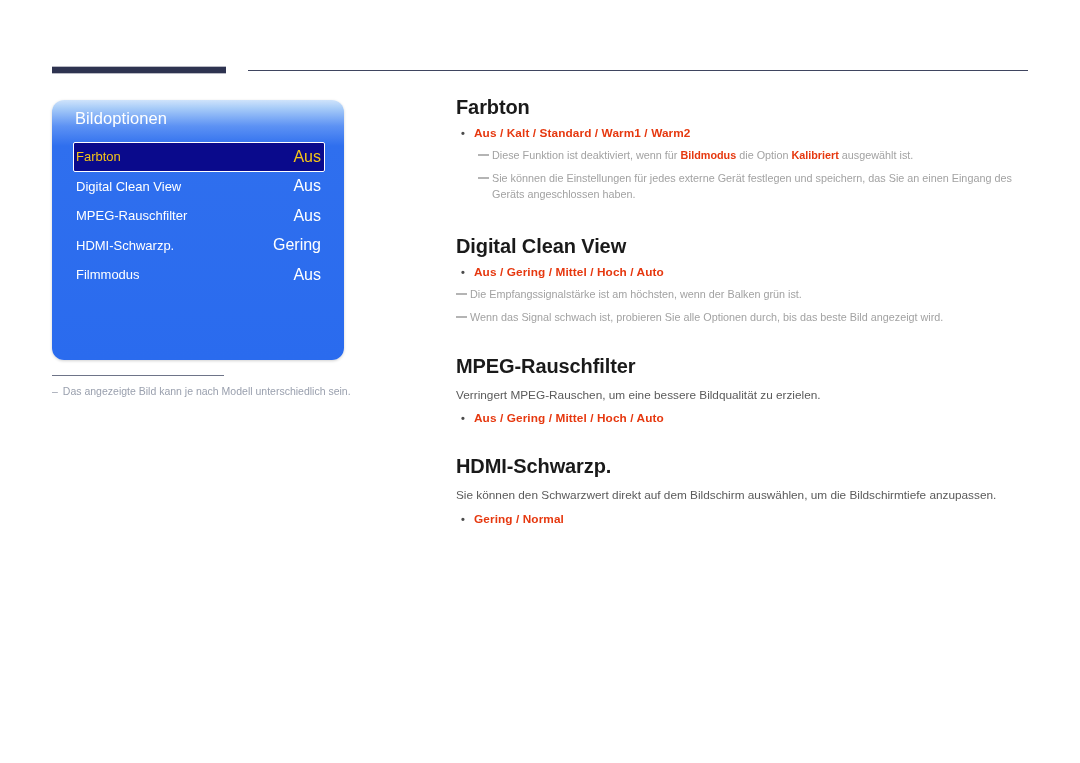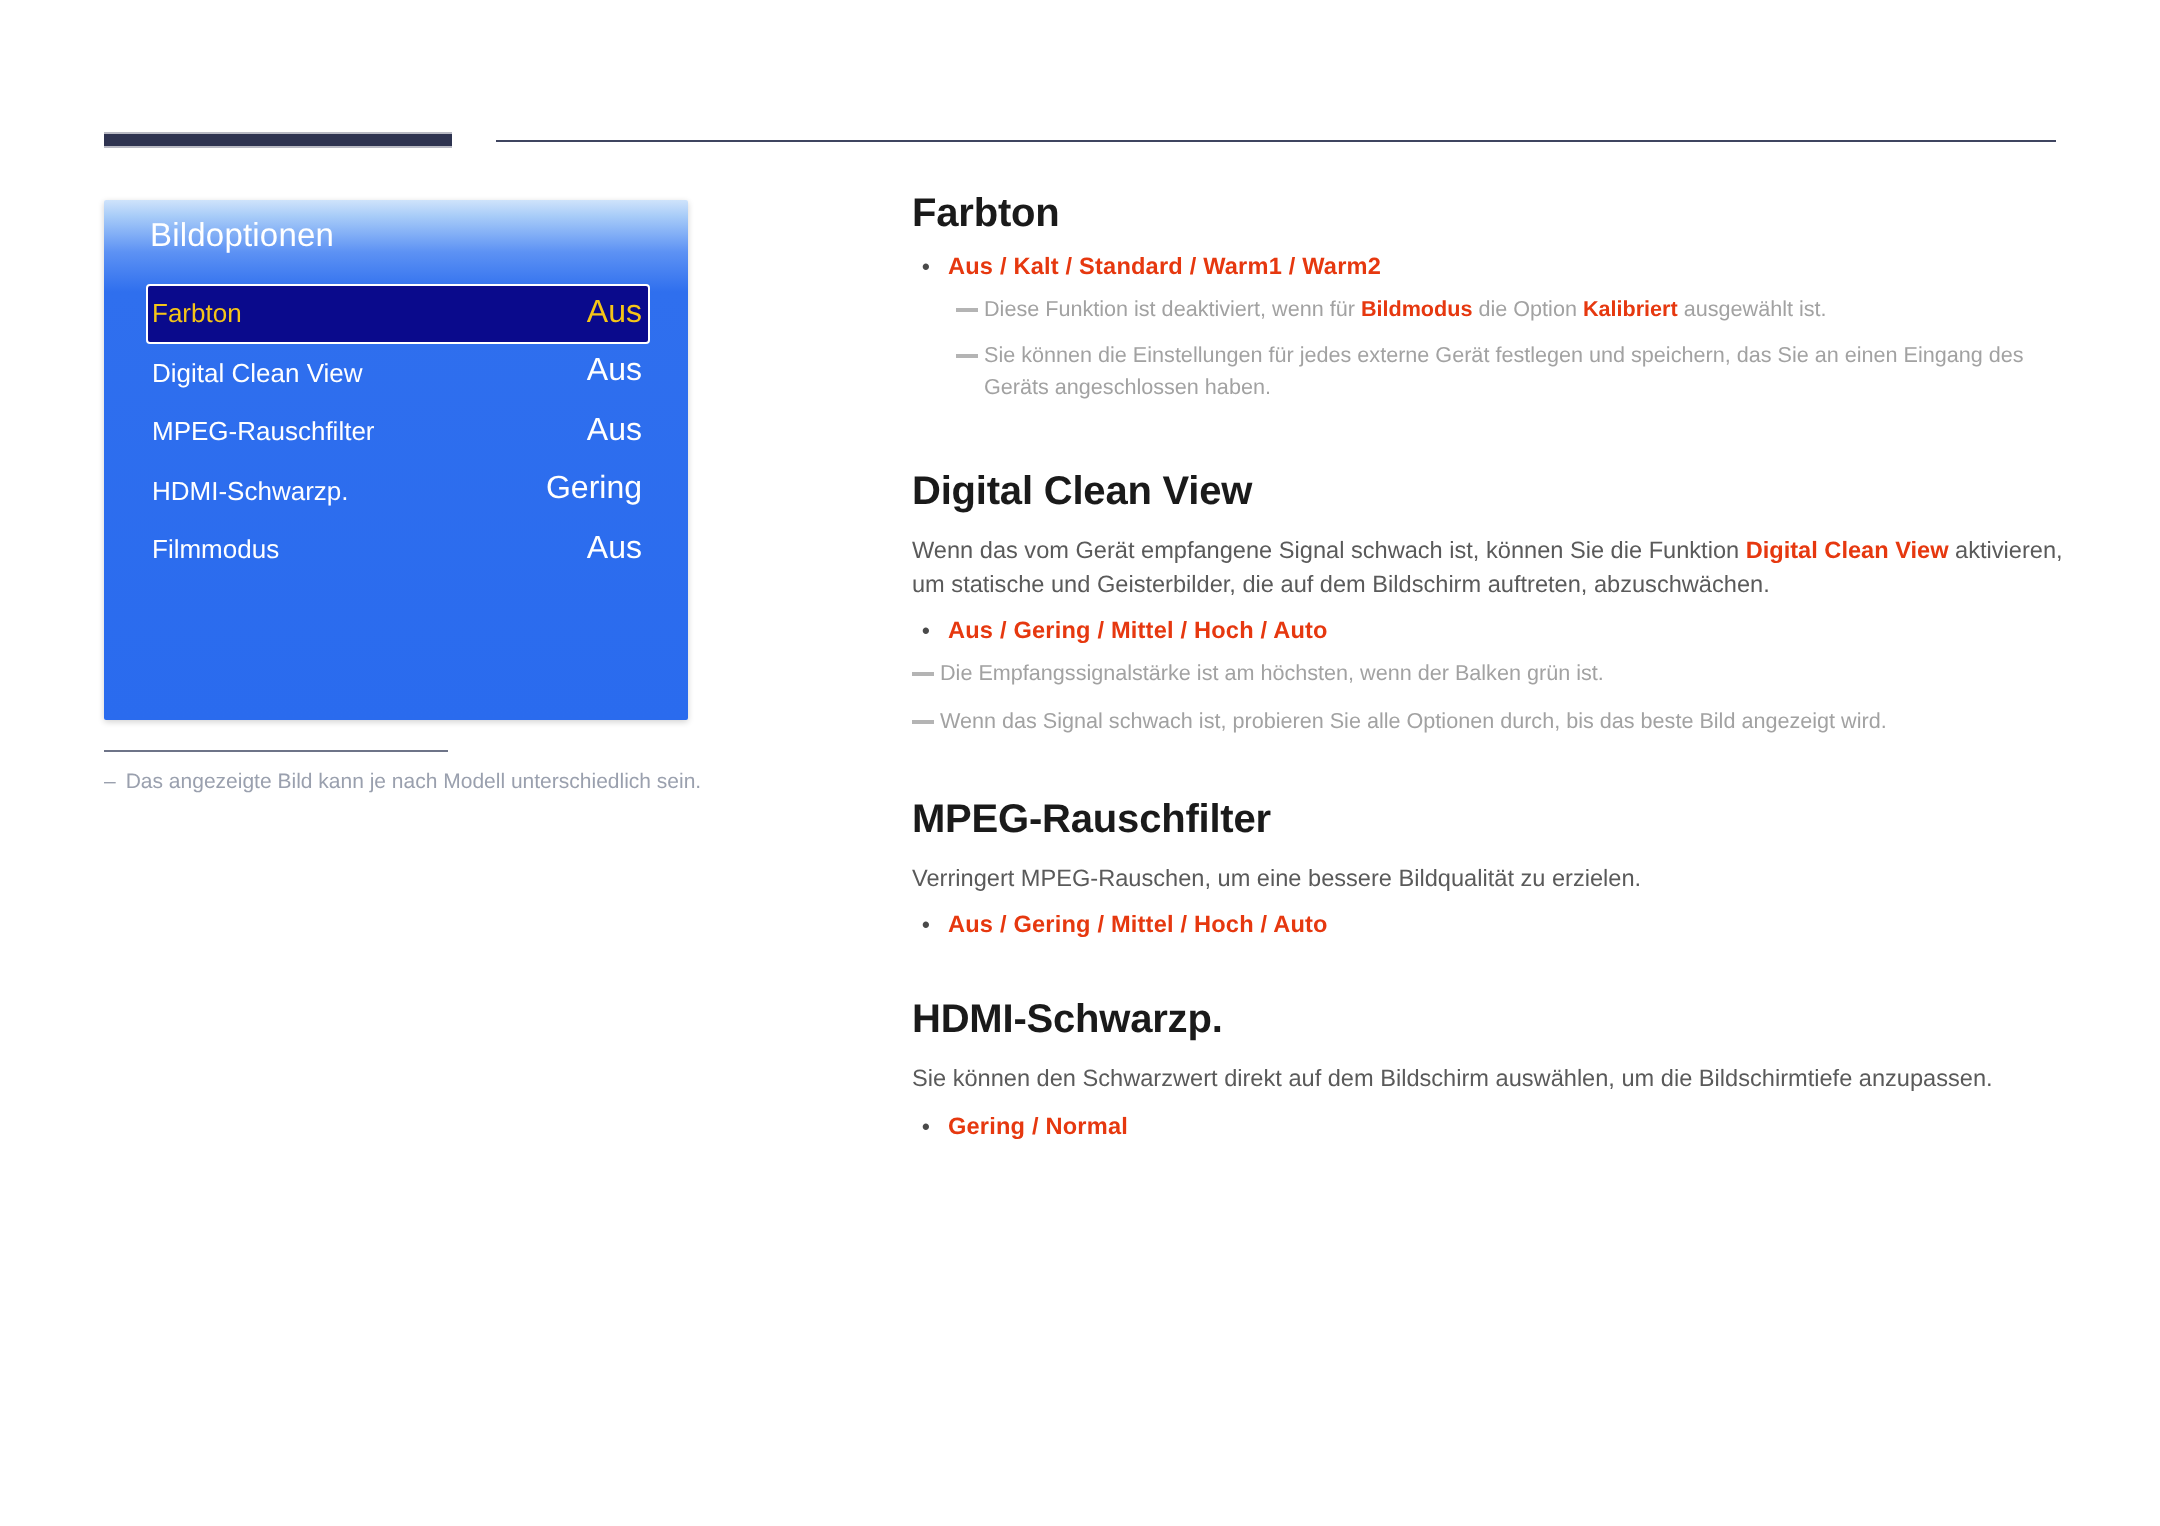--- a/index.html
+++ b/index.html
@@ -29,21 +29,21 @@
     left: 248px; top: 70px;
     width: 780px; height: 0;
     border-top: 1.4px solid #3f4560;
   }
 
   
   #osd-panel {
     position: absolute;
     left: 52px; top: 100px;
     width: 292px; height: 260px;
-    border-radius: 1px;
+    border-radius: 12px;
     background: linear-gradient(to bottom,
         #cfe3fb 0px, #a8ccf8 8px, #5d92f4 26px, #2f6fee 46px, #2a6bee 100%);
     box-shadow: 0 1px 3px rgba(0,0,0,0.18);
     overflow: hidden;
   }
   #osd-title {
     position: absolute;
     left: 23px; top: 9px;
     font-size: 16.5px;
     color: #ffffff;
@@ -232,21 +232,20 @@
       <span class="ndash"></span>
       <span class="ntext">Sie können die Einstellungen für jedes externe Gerät festlegen und speichern, das Sie an einen Eingang des Geräts angeschlossen haben.</span>
     </div>
   </div>
 
   <div class="gap-1"></div>
 
   <div class="section">
     <h2 class="sec-title">Digital Clean View</h2>
 
-    <p class="sec-body"><span>Wenn das vom Gerät empfangene Signal schwach ist, können Sie die Funktion </span><span class="hl-body">Digital Clean View</span><span> aktivieren, um statische und Geisterbilder, die auf dem Bildschirm auftreten, abzuschwächen.</span></p>
 
     <div class="bullet-line">
       <span class="dot">•</span>
       <span class="opts">Aus / Gering / Mittel / Hoch / Auto</span>
     </div>
 
     <div class="note-line">
       <span class="ndash"></span>
       <span class="ntext">Die Empfangssignalstärke ist am höchsten, wenn der Balken grün ist.</span>
     </div>

